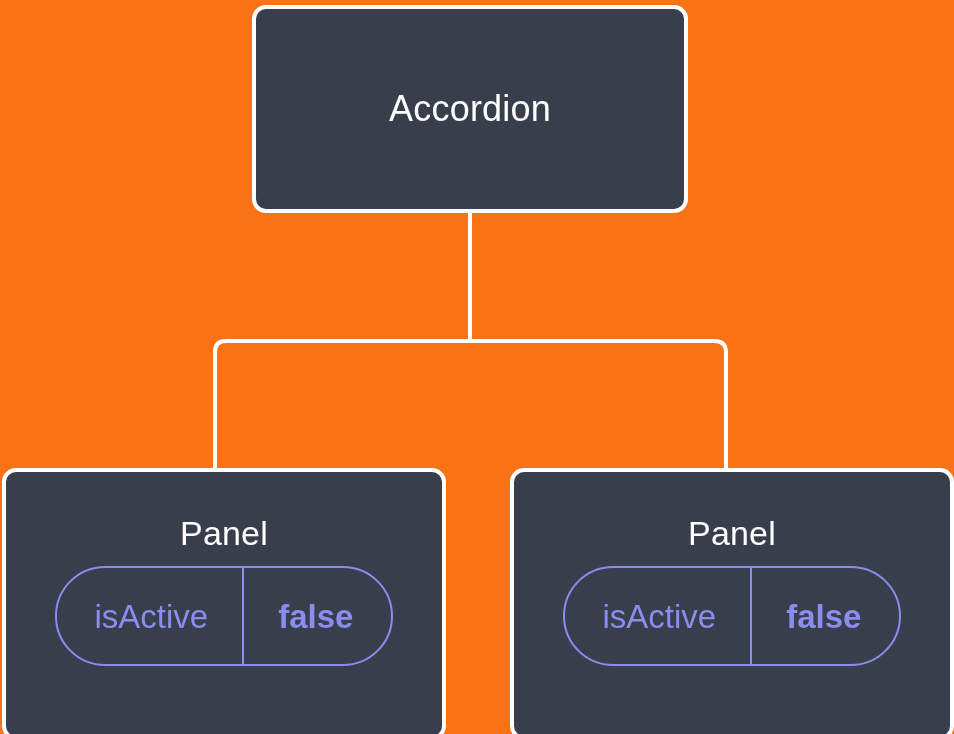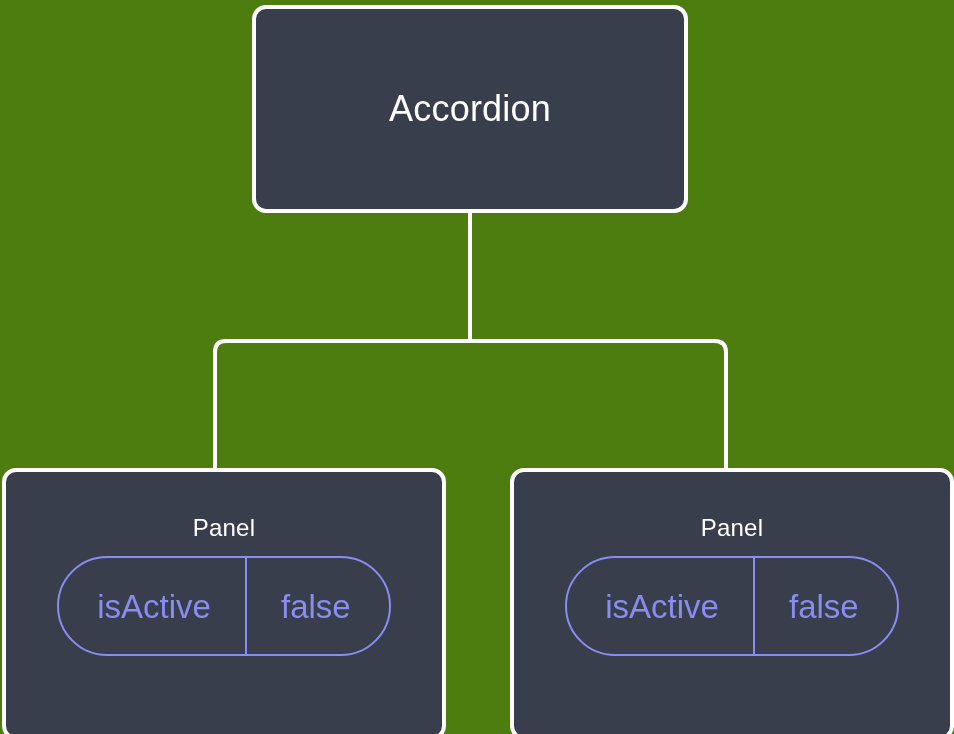--- a/index.html
+++ b/index.html
@@ -11,21 +11,21 @@
     height: 734px;
     background: #4b6571;
     font-family: "Liberation Sans", sans-serif;
     overflow: hidden;
   }
 
   #stage {
     position: relative;
     width: 954px;
     height: 734px;
-    background: #4d7c0f;
+    background: #f97316;
   }
 
   
   #edges {
     position: absolute;
     left: 0;
     top: 0;
     width: 954px;
     height: 734px;
     pointer-events: none;
@@ -66,21 +66,21 @@
     color: #ffffff;
     font-size: 36px;
     font-weight: 400;
     letter-spacing: 0.2px;
     line-height: 1;
     text-align: center;
     white-space: nowrap;
   }
 
   .node-leaf .node-title {
-    font-size: 24px;
+    font-size: 34px;
   }
 
   
   .prop-pill {
     margin-top: 16px;
     box-sizing: border-box;
     height: 100px;
     border: 2px solid #8a8cf0;
     border-radius: 50px;
     display: flex;
@@ -100,20 +100,21 @@
     white-space: nowrap;
   }
 
   .prop-key {
     padding: 0 34px 0 38px;
   }
 
   .prop-val {
     padding: 0 38px 0 34px;
     border-left: 2px solid #8a8cf0;
+    font-weight: bold;
   }
 </style>
 </head>
 <body>
 
 <div id="stage">
 
   <svg id="edges" viewBox="0 0 954 734" width="954" height="734" fill="none" xmlns="http://www.w3.org/2000/svg">
 
     <path d="M470 212 L470 341" stroke="#ffffff" stroke-width="4" stroke-linecap="butt"></path>

